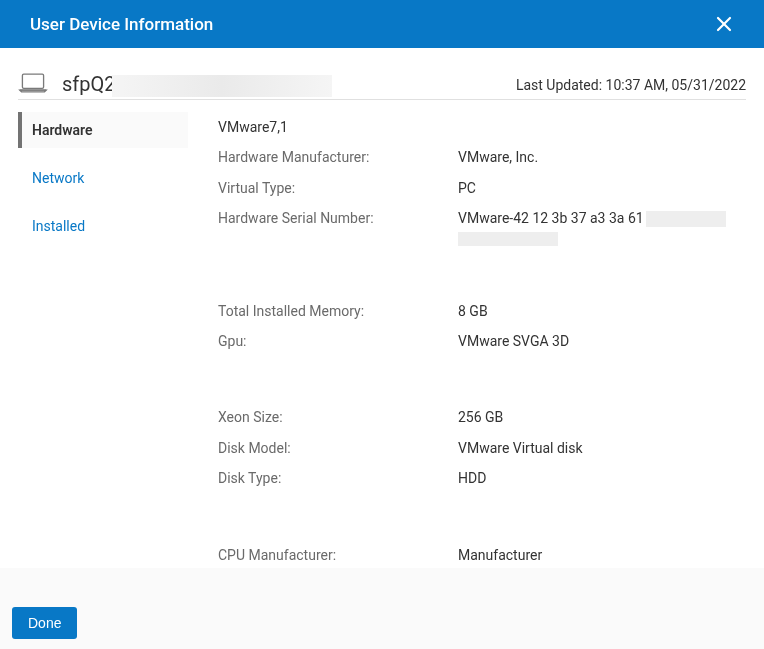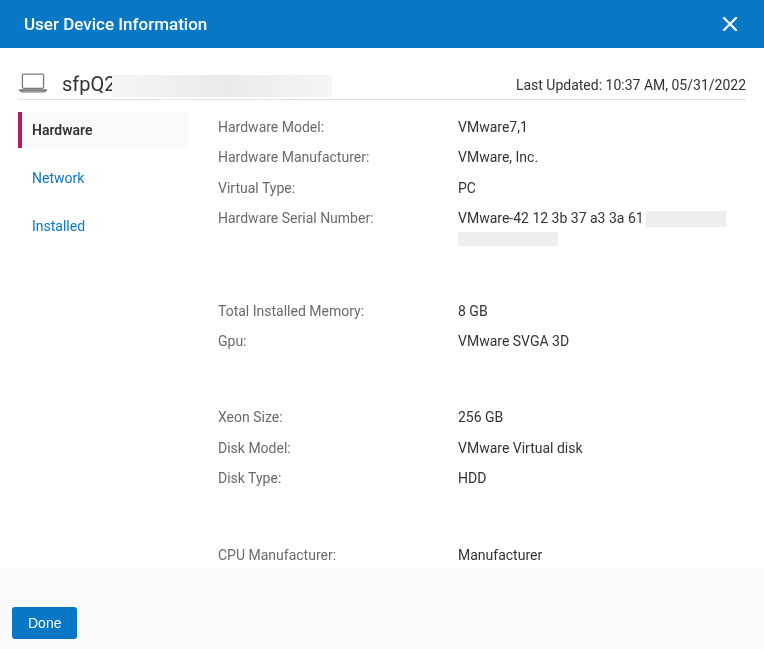--- a/index.html
+++ b/index.html
@@ -13,21 +13,21 @@
       color: #333;
       background: #fff;
       width: 764px;
       height: 649px;
       overflow: hidden;
       position: relative;
     }
     .header {
       background: #0878c6;
       color: #fff;
-      padding: 14px 24px;
+      padding: 14px 30px;
       display: flex;
       justify-content: space-between;
       align-items: center;
     }
     .header-title {
       font-size: 17px;
       font-weight: 500;
     }
     .close-btn {
       cursor: pointer;
@@ -91,21 +91,21 @@
     .tab {
       padding: 10px 14px;
       color: #0878c6;
       cursor: pointer;
       font-size: 14px;
       margin-bottom: 12px;
     }
     .tab.active {
       color: #333;
       font-weight: 600;
-      border-left: 4px solid #be185d;
+      border-left: 4px solid #737373;
       background: #fafafa;
       padding-left: 10px;
     }
     .details {
       flex: 1;
       padding-left: 30px;
     }
     .kv-group {
       margin-bottom: 46px;
     }
@@ -201,21 +201,20 @@
       </div>
       <div class="tab">
         <span>Installed</span>
       </div>
     </div>
 
     <div class="details">
 
       <div class="kv-group">
         <div class="kv-row">
-          <div class="kv-label">Hardware Model:</div>
           <div class="kv-value">VMware7,1</div>
         </div>
         <div class="kv-row">
           <div class="kv-label">Hardware Manufacturer:</div>
           <div class="kv-value">VMware, Inc.</div>
         </div>
         <div class="kv-row">
           <div class="kv-label">Virtual Type:</div>
           <div class="kv-value">PC</div>
         </div>

